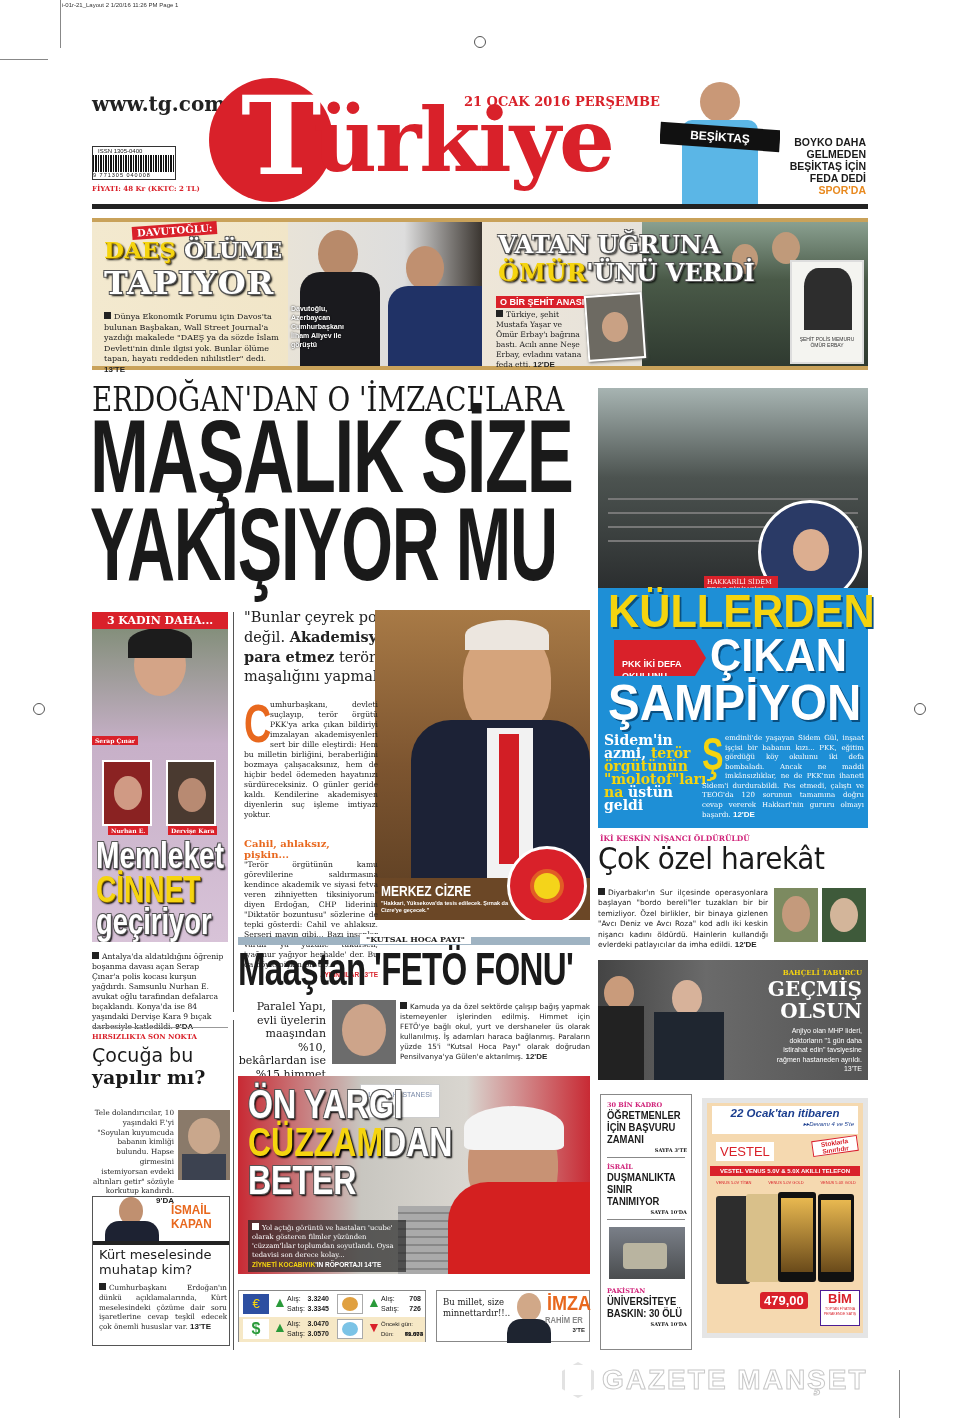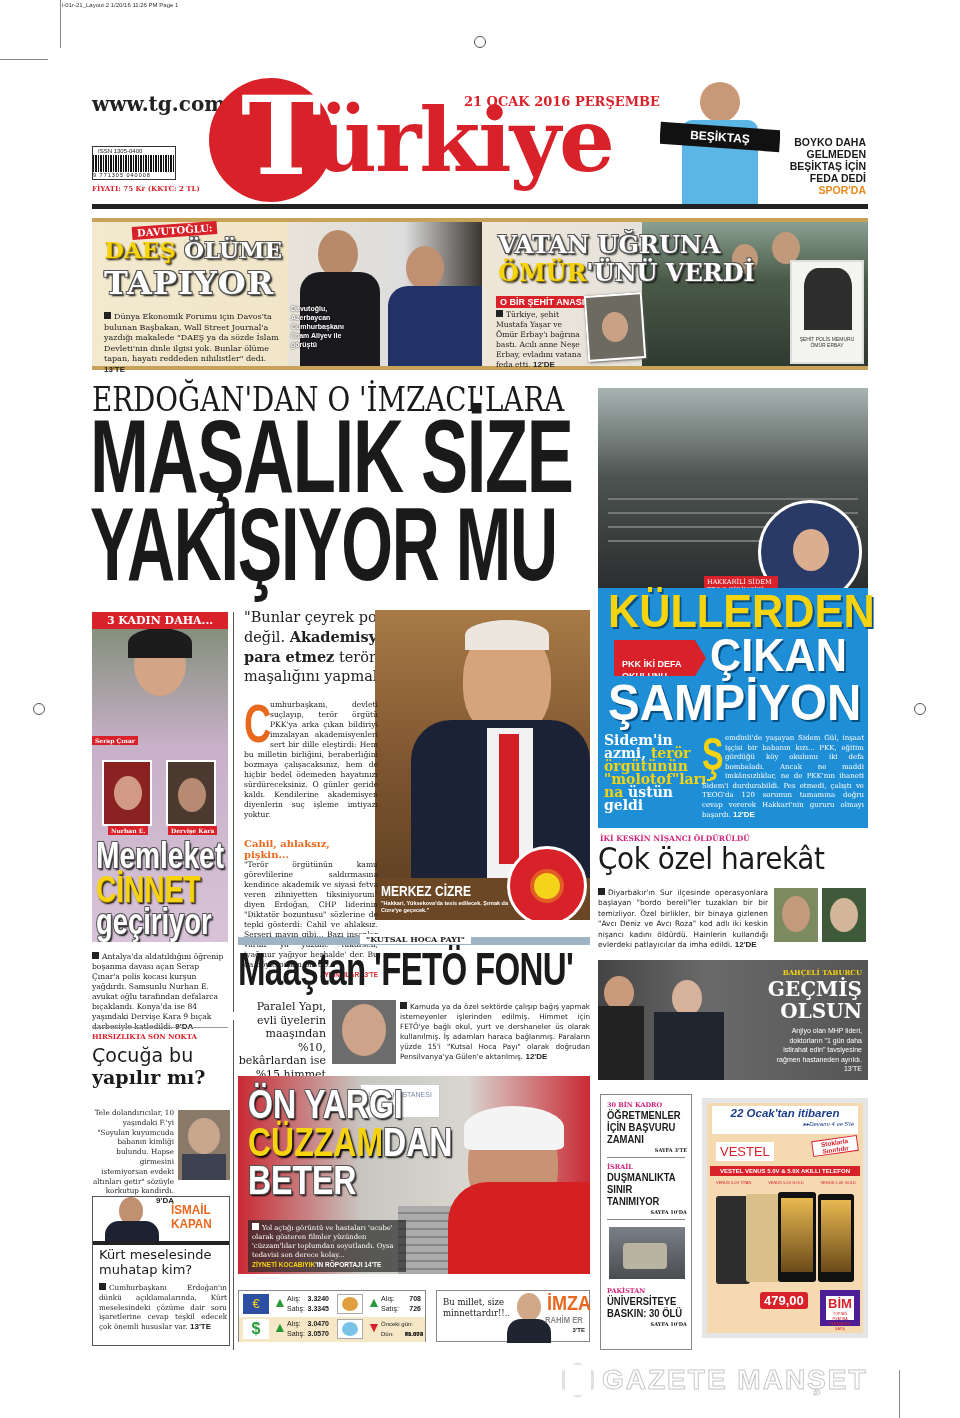--- a/index.html
+++ b/index.html
@@ -28,21 +28,21 @@
 <div class="abs" style="left:0;top:59px;width:48px;height:1px;background:#888"></div>
 <div class="abs" style="left:474px;top:36px;width:12px;height:12px;border:1px solid #555;border-radius:50%"></div>
 <div class="abs" style="left:33px;top:703px;width:12px;height:12px;border:1px solid #555;border-radius:50%"></div>
 <div class="abs" style="left:914px;top:703px;width:12px;height:12px;border:1px solid #555;border-radius:50%"></div>
 
 <div class="abs slab" style="left:92px;top:92px;font-size:20px;color:#222">www.tg.com.tr</div>
 <div class="abs" style="left:92px;top:146px;width:84px;height:34px;border:1px solid #333;background:repeating-linear-gradient(90deg,#111 0 1px,#fff 1px 2px,#111 2px 4px,#fff 4px 5px)">
   <div style="background:#fff;font-family:'Liberation Sans',sans-serif;font-size:6px;padding-left:5px;height:8px;line-height:8px">ISSN 1305-0400</div>
   <div style="position:absolute;bottom:0;left:0;right:0;background:#fff;font-family:'Liberation Sans',sans-serif;font-size:5.5px;height:7px;line-height:7px;letter-spacing:1px">9 771305 040008</div>
 </div>
-<div class="abs slab red" style="left:92px;top:184px;font-size:7px">FİYATI: 75 Kr  (KKTC: 2 TL)</div>
+<div class="abs slab red" style="left:92px;top:184px;font-size:7px">FİYATI: 48 Kr  (KKTC: 2 TL)</div>
 
 <div class="abs" style="left:209px;top:78px;width:480px;height:124px">
   <div style="position:absolute;left:0;top:0;width:124px;height:124px;border-radius:50%;background:#d9212a"></div>
   <div class="slab" style="position:absolute;left:32px;top:-4px;font-size:108px;color:#fff;line-height:124px">T</div>
   <div class="slab" style="position:absolute;left:104px;top:0;font-size:88px;color:#d9212a;line-height:124px;letter-spacing:-2px">ürkiye</div>
 </div>
 <div class="abs slab red" style="left:464px;top:94px;font-size:13px">21 OCAK 2016 PERŞEMBE</div>
 
 <div class="photo" style="left:660px;top:82px;width:120px;height:124px">
   <div style="position:absolute;left:40px;top:0;width:40px;height:40px;border-radius:50%;background:#c99877"></div>
@@ -345,21 +345,21 @@
     <div style="position:absolute;left:0;top:4px;width:34px;height:88px;background:#2d2d2d;border-radius:3px"></div>
     <div style="position:absolute;left:30px;top:2px;width:34px;height:88px;background:#d9c08a;border-radius:3px"></div>
     <div style="position:absolute;left:62px;top:0;width:38px;height:90px;background:#111;border-radius:3px">
         <div style="margin:6px 3px;height:74px;background:linear-gradient(180deg,#e8b850,#6a4a1a)"></div>
       </div>
     <div style="position:absolute;left:102px;top:2px;width:36px;height:88px;background:#111;border-radius:3px">
         <div style="margin:6px 3px;height:72px;background:linear-gradient(180deg,#e8b850,#6a4a1a)"></div>
       </div>
   </div>
   <div style="position:absolute;left:58px;top:194px;background:#d9212a;color:#fff;font-family:'Liberation Sans',sans-serif;font-weight:bold;font-size:13px;padding:1px 4px;border-radius:3px">479,00</div>
-  <div style="position:absolute;left:118px;top:192px;width:40px;height:36px;background:#fff;border:6px solid #4c1d95;text-align:center">
+  <div style="position:absolute;left:118px;top:192px;width:40px;height:36px;background:#fff;border:1px solid #4c1d95;text-align:center">
     <div style="color:#d9212a;font-family:'Liberation Sans',sans-serif;font-weight:bold;font-size:13px;line-height:16px">BİM</div>
     <div style="color:#d9212a;font-family:'Liberation Sans',sans-serif;font-size:3.5px;line-height:5px">TOPTAN FİYATINA PERAKENDE SATIŞ</div>
   </div>
 </div>
 
 <div class="abs" style="left:562px;top:1362px;display:flex;align-items:center;opacity:0.55">
   <div style="width:32px;height:36px;border:3px solid #ccc;clip-path:polygon(50% 0,100% 25%,100% 75%,50% 100%,0 75%,0 25%);margin-right:8px"></div>
   <div style="font-family:'Liberation Sans',sans-serif;font-weight:bold;font-size:28px;color:#fff;-webkit-text-stroke:1px #999;letter-spacing:2px">GAZETE MANŞET</div>
 </div>
 <div class="vline" style="left:899px;top:1370px;height:48px;background:#888"></div>

